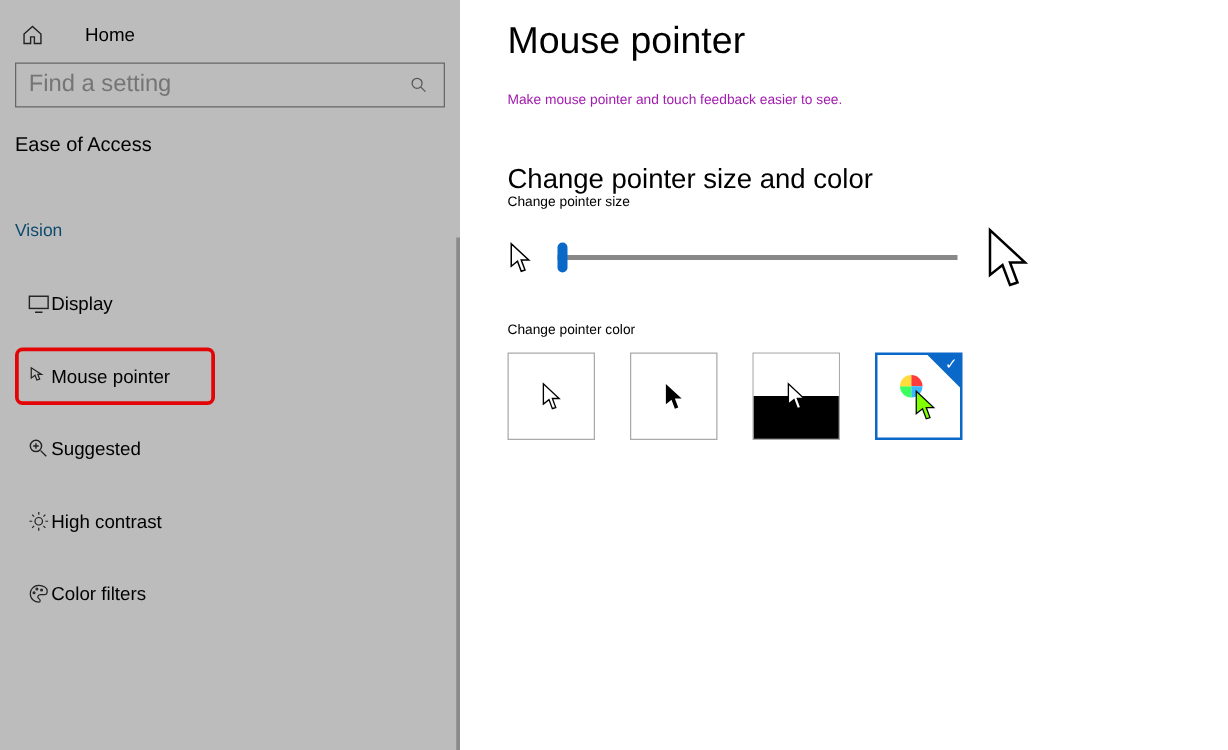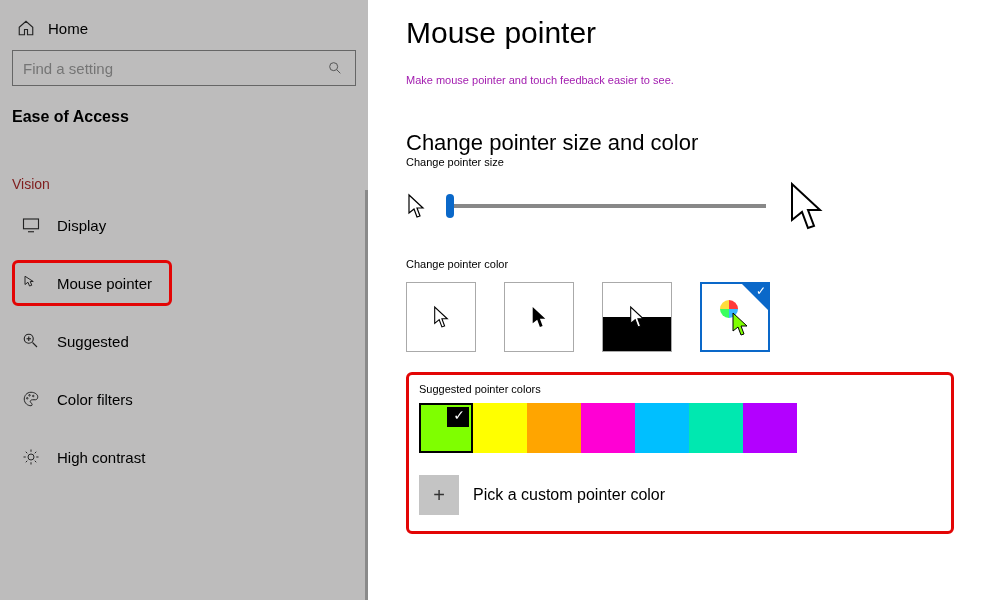--- a/index.html
+++ b/index.html
@@ -1,24 +1,24 @@
 <!DOCTYPE html>
 <html><head>
   <meta charset="utf-8">
   <style>
     * { margin: 0; padding: 0; box-sizing: border-box; font-family: "Segoe UI", sans-serif; }
     body { width: 982px; height: 600px; display: flex; background: #fff; overflow: hidden; }
     .sidebar { width: 368px; background: #bdbcbc; padding: 10px 12px 0 12px; position: relative; }
-    .home-row { display: flex; align-items: center; gap: 12px; padding: 8px 4px 12px 4px; cursor: pointer; }
+    .home-row { display: flex; align-items: center; gap: 32px; padding: 8px 4px 12px 4px; cursor: pointer; }
     .home-row span { font-size: 15px; }
     .search-box { border: 1px solid #666; height: 36px; display: flex; align-items: center; padding: 0 10px; margin-bottom: 22px; }
-    .search-box input { flex: 1; border: none; background: transparent; font-size: 15px; outline: none; color: #4c1d95; }
-    .category { font-weight: 700; font-size: 16px; margin-bottom: 50px; }
-    .group-label { font-size: 14px; color: #7f1d1d; margin-bottom: 10px; }
-    .nav-item { display: flex; align-items: center; gap: 16px; padding: 10px 6px; cursor: pointer; font-size: 15px; border: 3px solid transparent; border-radius: 6px; width: fit-content; min-width: 160px; }
+    .search-box input { flex: 1; border: none; background: transparent; font-size: 19px; outline: none; color: #4c1d95; }
+    .category { font-weight: 400; font-size: 16px; margin-bottom: 50px; }
+    .group-label { font-size: 14px; color: #0c4a6e; margin-bottom: 28px; }
+    .nav-item { display: flex; align-items: center; padding: 10px 6px; cursor: pointer; font-size: 15px; border: 3px solid transparent; border-radius: 6px; width: fit-content; min-width: 160px; }
     .nav-item.highlight { border-color: #e30505; }
     .sidebar .nav-item + .nav-item { margin-top: 12px; }
     .icon-slot { width: 20px; height: 20px; display: flex; align-items: center; justify-content: center; }
     .scrollbar-hint { position: absolute; right: 0; top: 190px; bottom: 0; width: 3px; background: #8a8a8a; }
     .main { flex: 1; padding: 16px 28px 0 38px; overflow: hidden; }
     h1 { font-weight: 400; font-size: 30px; margin-bottom: 24px; }
     .subtext { color: #a21caf; font-size: 11px; margin-bottom: 44px; }
     h2 { font-weight: 400; font-size: 22px; }
     .slabel { font-size: 11px; margin-bottom: 12px; }
     .slider-row { display: flex; align-items: center; gap: 20px; margin-bottom: 26px; }
@@ -89,43 +89,43 @@
           <line x1="14" y1="14" x2="20" y2="20"></line>
           <line x1="6" y1="9" x2="12" y2="9"></line>
           <line x1="9" y1="6" x2="9" y2="12"></line>
         </svg>
     </span>
     <span>Suggested</span>
   </div>
   <div class="nav-item">
     <span class="icon-slot">
       <svg width="18" height="18" viewBox="0 0 24 24" fill="none" stroke="#222" stroke-width="1.3">
-          <path d="M12 3 C6 3 3 8 3 12 C3 18 8 21 12 21 C14 21 14 18 12 17 C10 16 11 13 14 13 L18 13 C20 13 21 11 21 9 C21 6 17 3 12 3 Z"></path>
-          <circle cx="7" cy="11" r="1"></circle>
-          <circle cx="10" cy="7" r="1"></circle>
-          <circle cx="15" cy="8" r="1"></circle>
-        </svg>
-    </span>
-    <span>Color filters</span>
-  </div>
-  <div class="nav-item">
-    <span class="icon-slot">
-      <svg width="18" height="18" viewBox="0 0 24 24" fill="none" stroke="#222" stroke-width="1.3">
           <circle cx="12" cy="12" r="4"></circle>
           <line x1="12" y1="2" x2="12" y2="5"></line>
           <line x1="12" y1="19" x2="12" y2="22"></line>
           <line x1="2" y1="12" x2="5" y2="12"></line>
           <line x1="19" y1="12" x2="22" y2="12"></line>
           <line x1="5" y1="5" x2="7" y2="7"></line>
           <line x1="17" y1="17" x2="19" y2="19"></line>
           <line x1="5" y1="19" x2="7" y2="17"></line>
           <line x1="17" y1="7" x2="19" y2="5"></line>
         </svg>
     </span>
     <span>High contrast</span>
+  </div>
+  <div class="nav-item">
+    <span class="icon-slot">
+      <svg width="18" height="18" viewBox="0 0 24 24" fill="none" stroke="#222" stroke-width="1.3">
+          <path d="M12 3 C6 3 3 8 3 12 C3 18 8 21 12 21 C14 21 14 18 12 17 C10 16 11 13 14 13 L18 13 C20 13 21 11 21 9 C21 6 17 3 12 3 Z"></path>
+          <circle cx="7" cy="11" r="1"></circle>
+          <circle cx="10" cy="7" r="1"></circle>
+          <circle cx="15" cy="8" r="1"></circle>
+        </svg>
+    </span>
+    <span>Color filters</span>
   </div>
   <div class="scrollbar-hint"></div>
 </div>
 
 <div class="main">
   <h1>Mouse pointer</h1>
   <div class="subtext">Make mouse pointer and touch feedback easier to see.</div>
   <h2>Change pointer size and color</h2>
 
   <div class="slabel">Change pointer size</div>
@@ -178,31 +178,13 @@
             <path d="M19 10 A9 9 0 0 1 10 19 L10 10 Z" fill="#3bb9ff"></path>
             <path d="M10 19 A9 9 0 0 1 1 10 L10 10 Z" fill="#3bff5e"></path>
             <path d="M1 10 A9 9 0 0 1 10 1 L10 10 Z" fill="#ffdc3b"></path>
           </g>
           <path d="M20 18 L20 36 L25 32 L28 40 L31 39 L28 31 L34 31 Z" fill="#7fff00" stroke="#000" stroke-width="1"></path>
         </svg>
       </div>
     </div>
   </div>
 
-  <div class="suggested-block">
-    <div class="slabel" style="margin-bottom:4px">Suggested pointer colors</div>
-    <div class="swatches">
-      <div class="swatch sel" style="background:#7fff00">
-          <span class="check">✓</span>
-        </div>
-      <div class="swatch" style="background:#ffff00"></div>
-      <div class="swatch" style="background:#ffa500"></div>
-      <div class="swatch" style="background:#ff00d4"></div>
-      <div class="swatch" style="background:#00bfff"></div>
-      <div class="swatch" style="background:#00e8b0"></div>
-      <div class="swatch" style="background:#b300ff"></div>
-    </div>
-    <div class="custom-row">
-      <div class="plus-box">+</div>
-      <span>Pick a custom pointer color</span>
-    </div>
-  </div>
 </div>
 
 </body></html>

